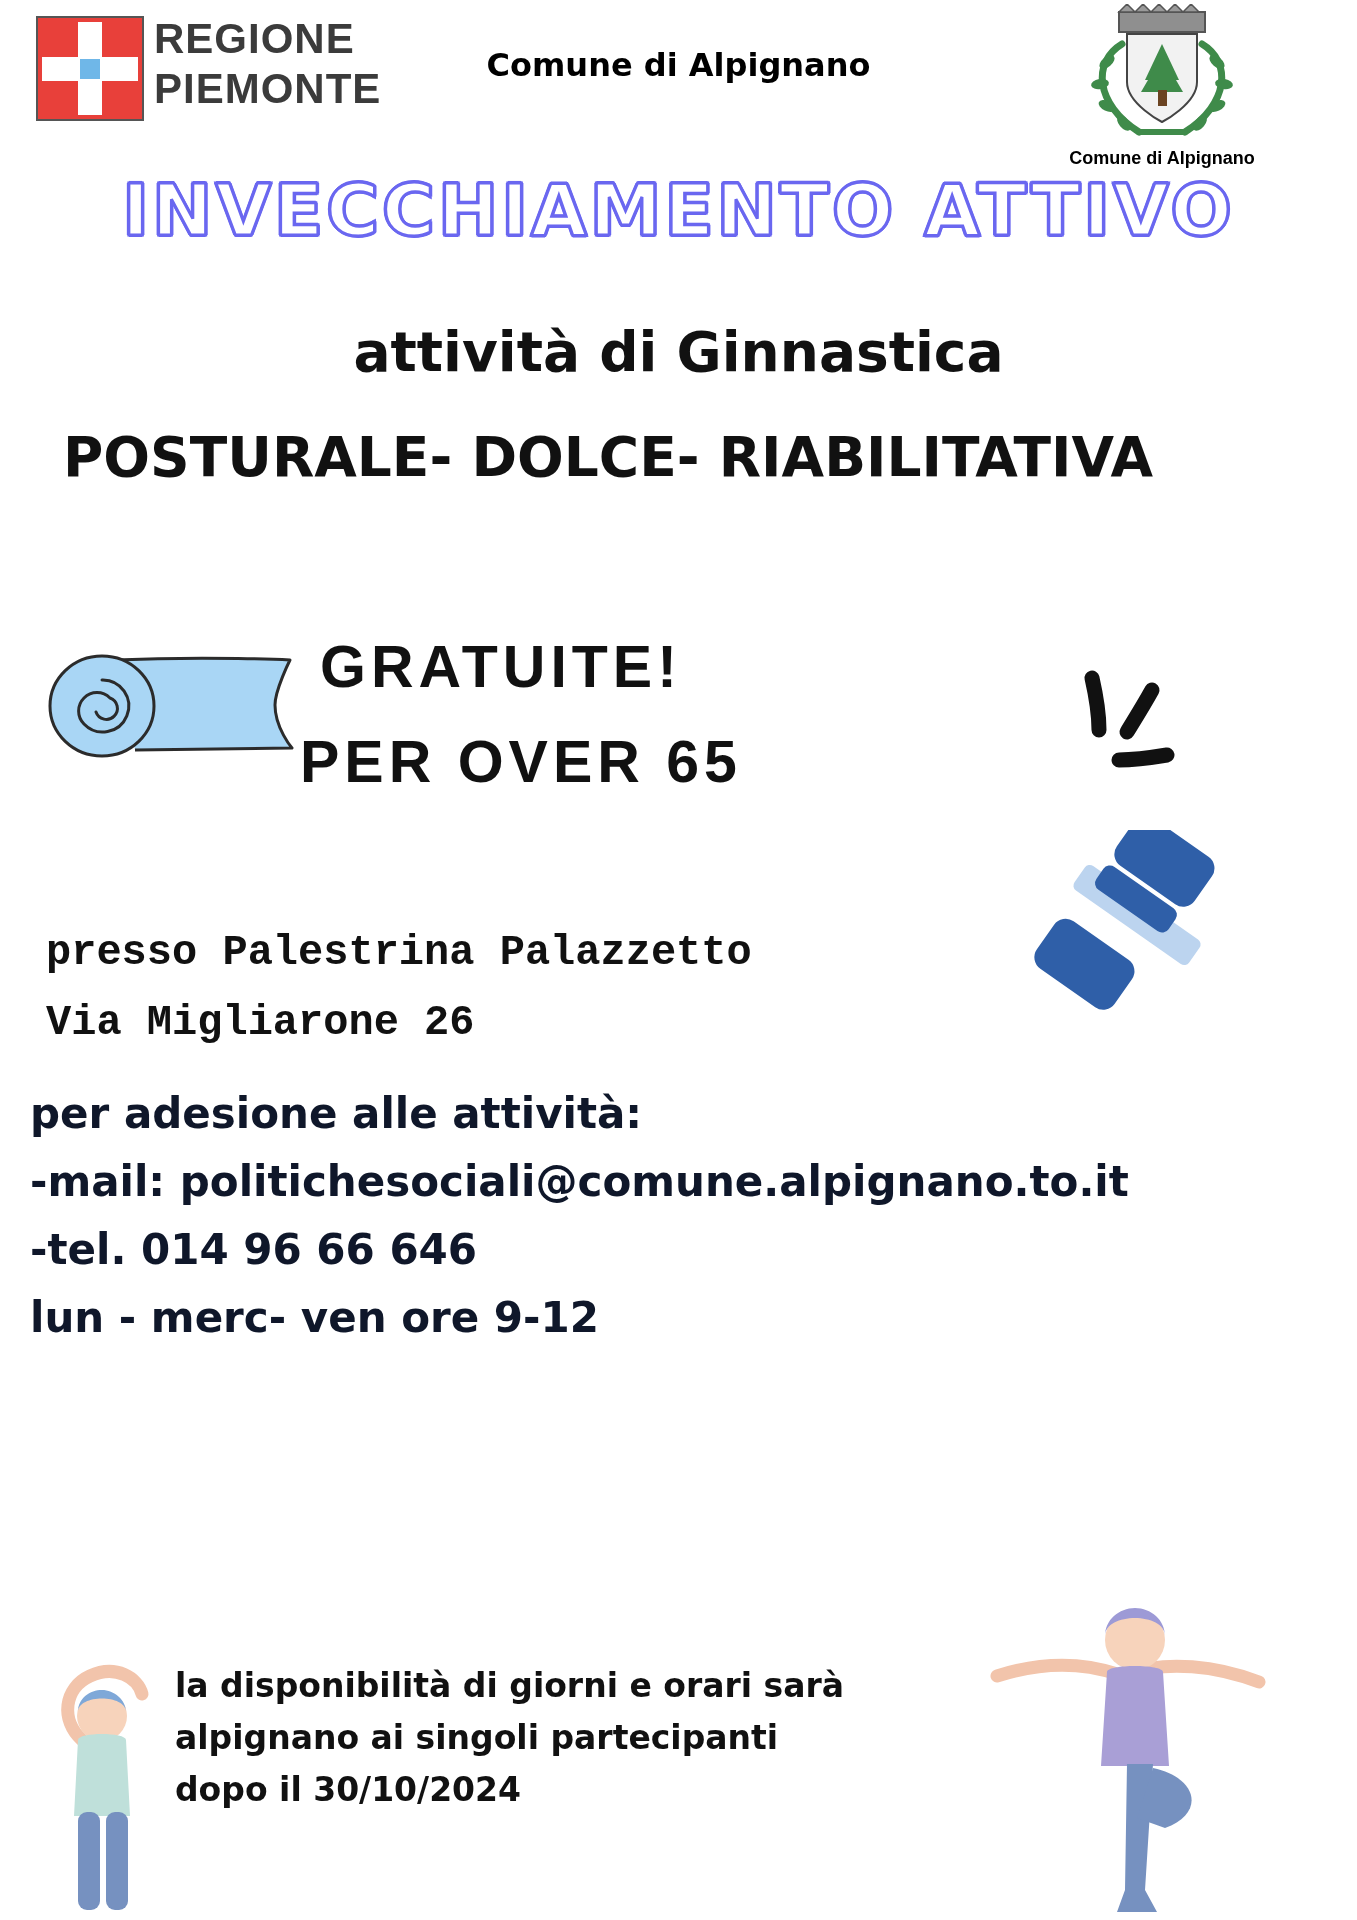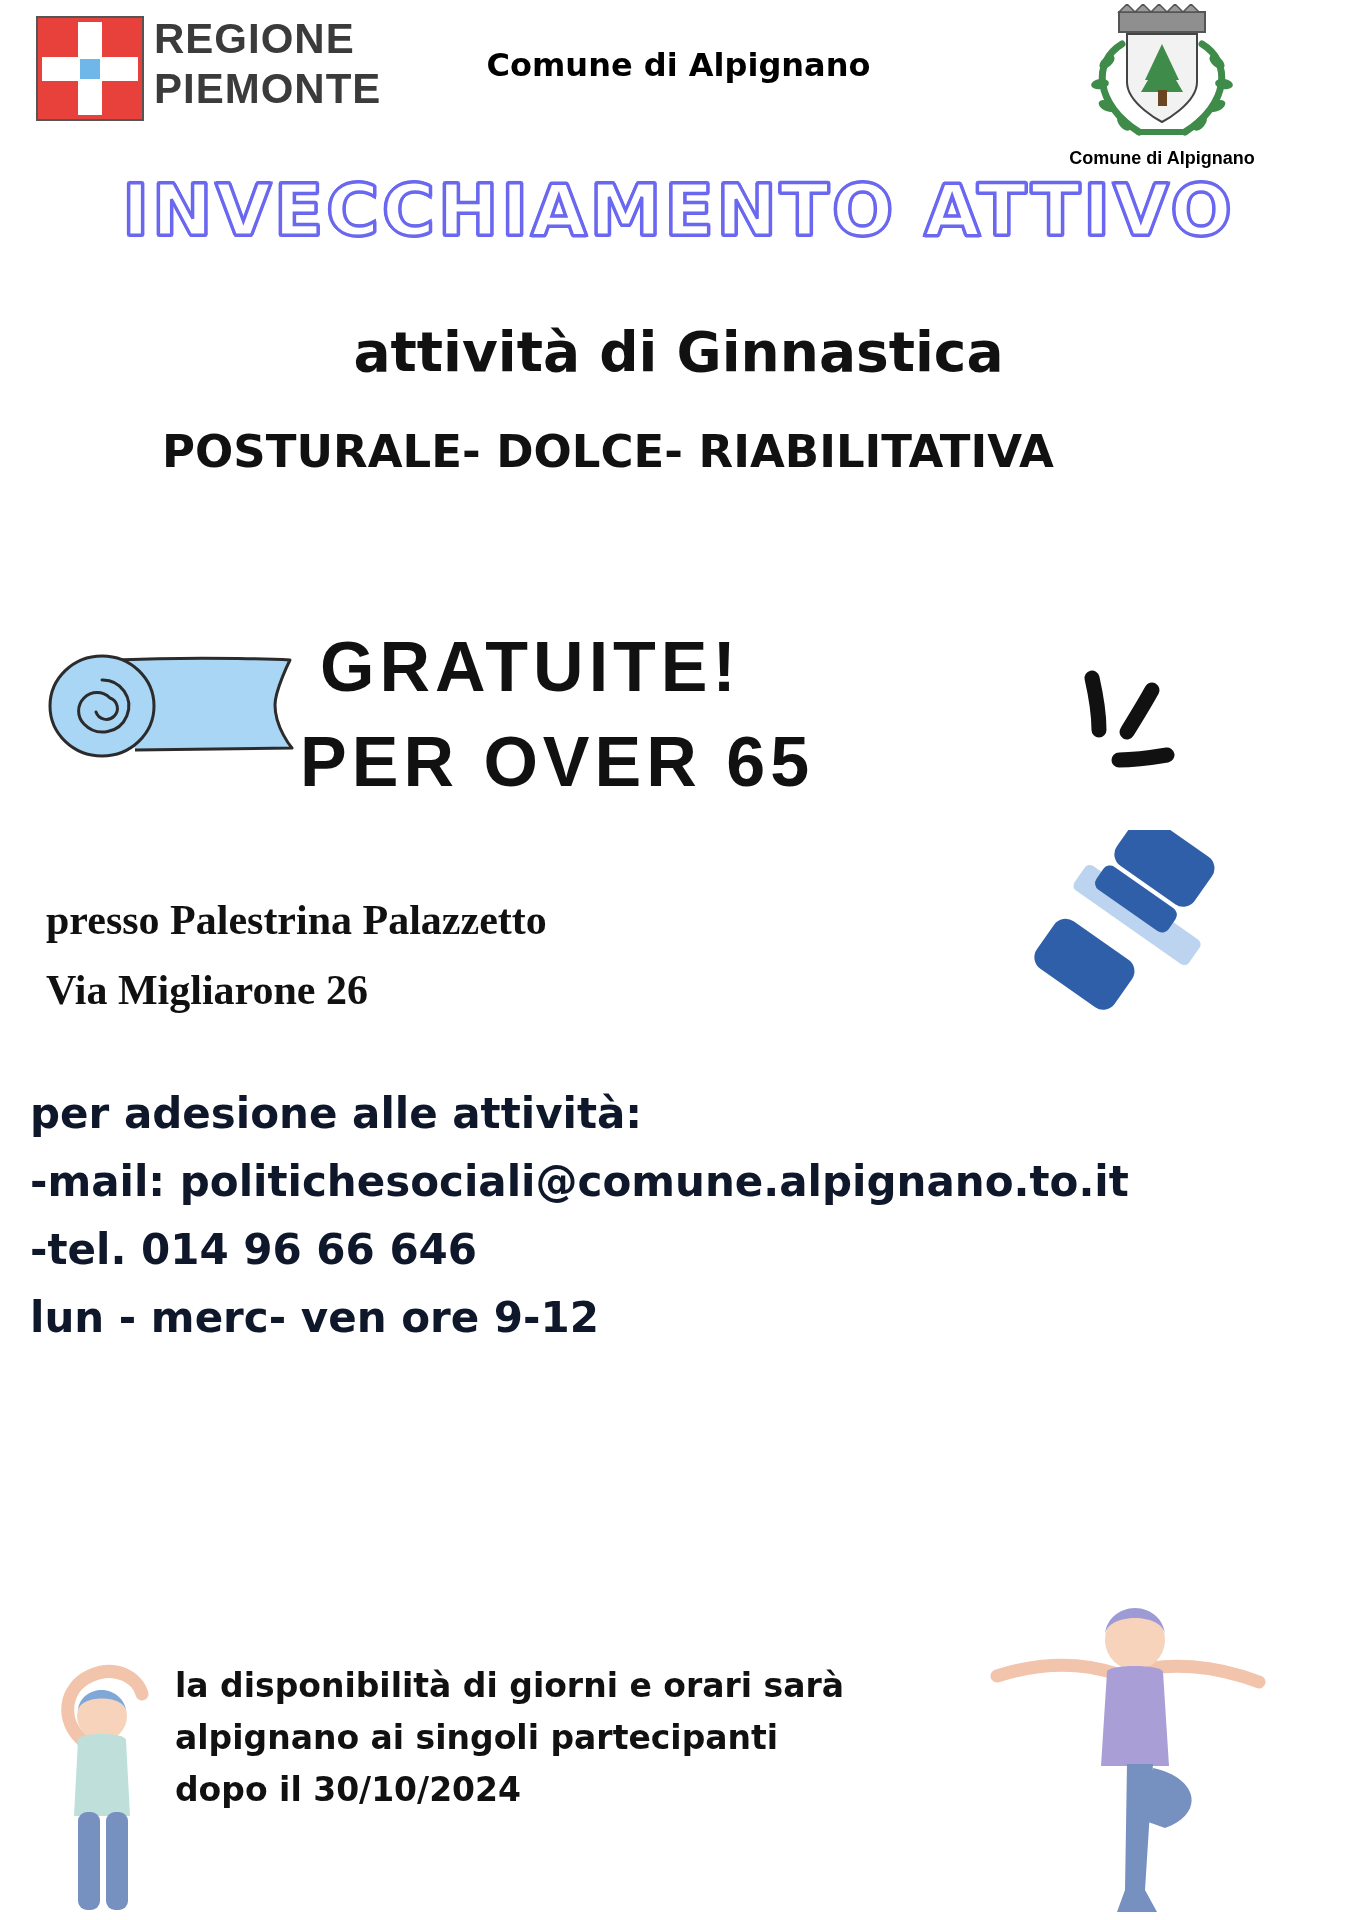--- a/index.html
+++ b/index.html
@@ -143,34 +143,34 @@
     color: #111;
   }
   .subtitle2 {
     position: absolute;
     top: 425px;
     left: 0;
     width: 1216px;
     text-align: center;
     font-family: "DejaVu Sans", sans-serif;
     font-weight: bold;
-    font-size: 45px;
+    font-size: 55px;
     color: #111;
   }
 
   
   .free-block {
     position: absolute;
     top: 620px;
     left: 300px;
     width: 800px;
     text-align: left;
     font-family: "Liberation Sans", sans-serif;
     font-weight: bold;
-    font-size: 70px;
+    font-size: 59px;
     line-height: 95px;
     letter-spacing: 5px;
     color: #111;
   }
   .free-line1 { padding-left: 20px; }
   .free-line2 { padding-left: 0; }
 
   
   .mat {
     position: absolute;
@@ -192,24 +192,24 @@
     position: absolute;
     right: 130px;
     top: 660px;
     width: 180px;
     height: 150px;
   }
 
   
   .venue {
     position: absolute;
-    top: 885px;
+    top: 918px;
     left: 46px;
     width: 900px;
-    font-family: Liberation Serif, serif;
+    font-family: Liberation Mono, monospace;
     font-weight: bold;
     font-size: 42px;
     line-height: 70px;
     color: #111;
   }
 
   
   .contacts {
     position: absolute;
     top: 1080px;

